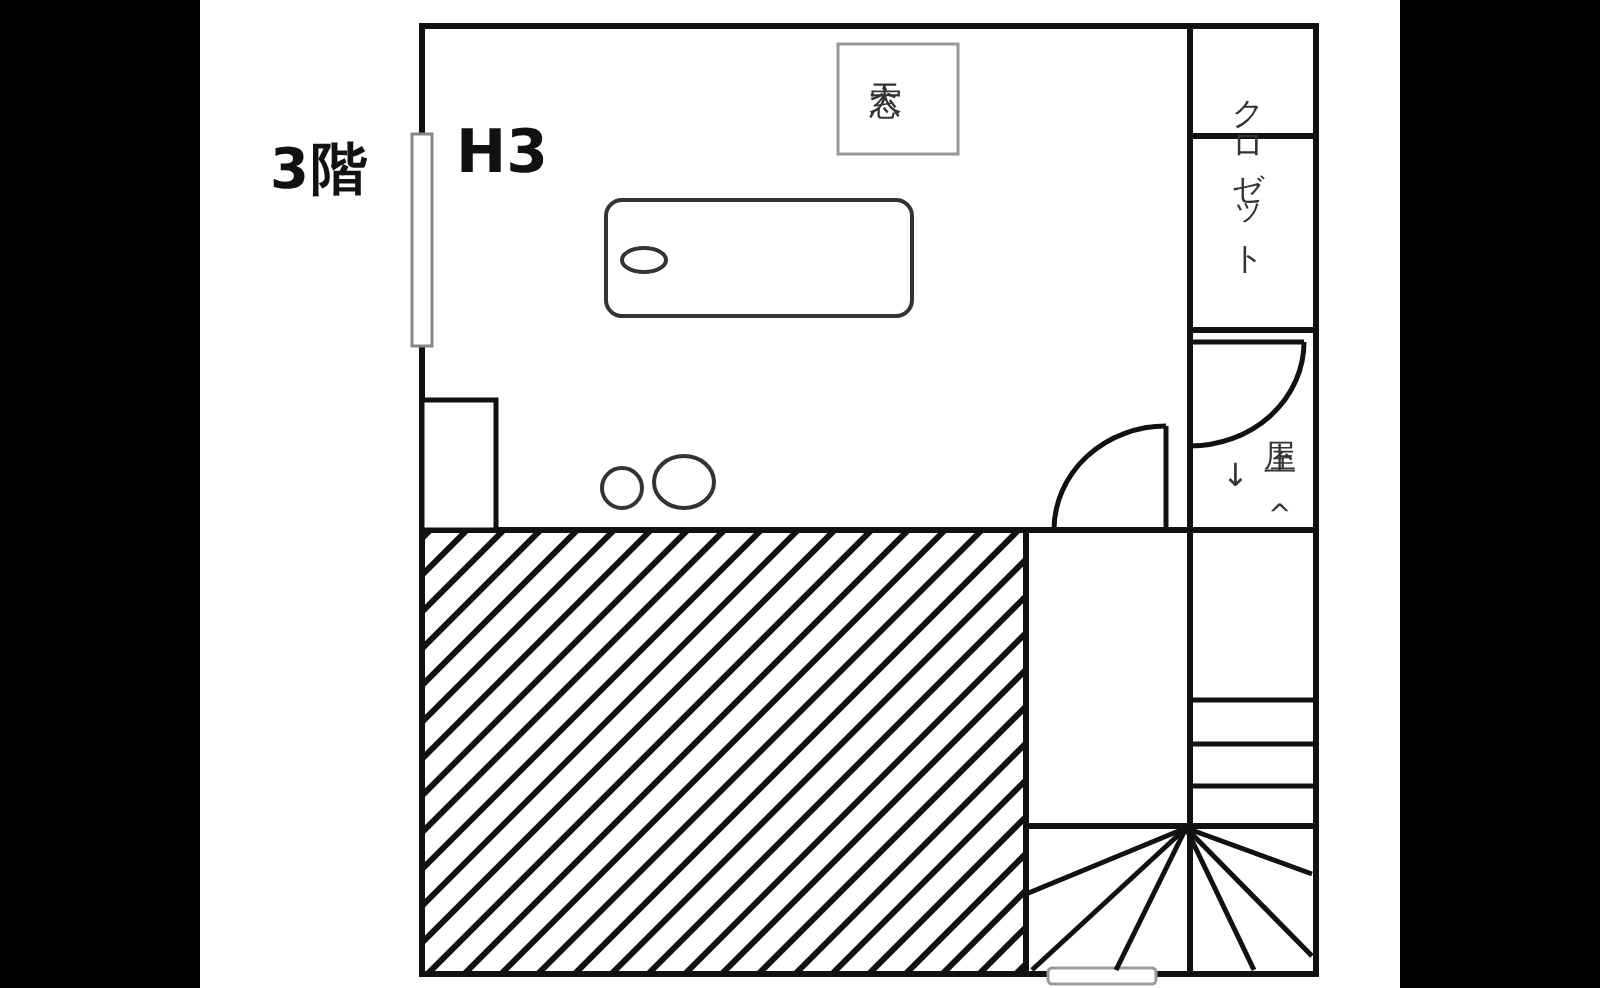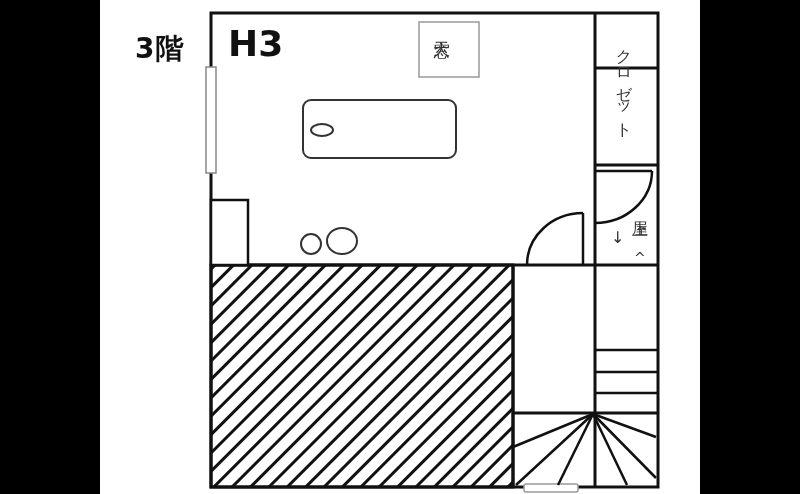--- a/index.html
+++ b/index.html
@@ -6,23 +6,23 @@
   body {
     width: 800px; height: 494px; background: #000;
     position: relative; overflow: hidden;
     font-family: "DejaVu Sans", sans-serif;
   }
   .canvas {
     position: absolute; left: 100px; top: 0; width: 600px; height: 494px;
     background: #fff;
   }
   svg.plan { position: absolute; left: 0; top: 0; }
-  .label { position: absolute; color: #111; font-weight: bold; }
+  .label { position: absolute; color: #111; font-weight: bold; margin-top: 36px; }
   .floor-label { left: 135px; top: 30px; font-size: 28px; letter-spacing: 1px; }
-  .room-label { left: 228px; top: 23px; font-size: 36px; }
+  .room-label { left: 228px; top: 23px; font-size: 30px; }
   .vtext {
     position: absolute; writing-mode: vertical-rl; text-orientation: upright;
     color: #333; font-size: 15px; line-height: 1; font-weight: normal;
   }
   .skylight-text { left: 433px; top: 28px; font-size: 17px; }
   .closet-text { left: 616px; top: 38px; font-size: 16px; }
   .roof-text { left: 632px; top: 208px; font-size: 16px; }
   .arrow-text { position: absolute; left: 611px; top: 228px; font-size: 16px; color:#333; }
 </style>
 </head>

